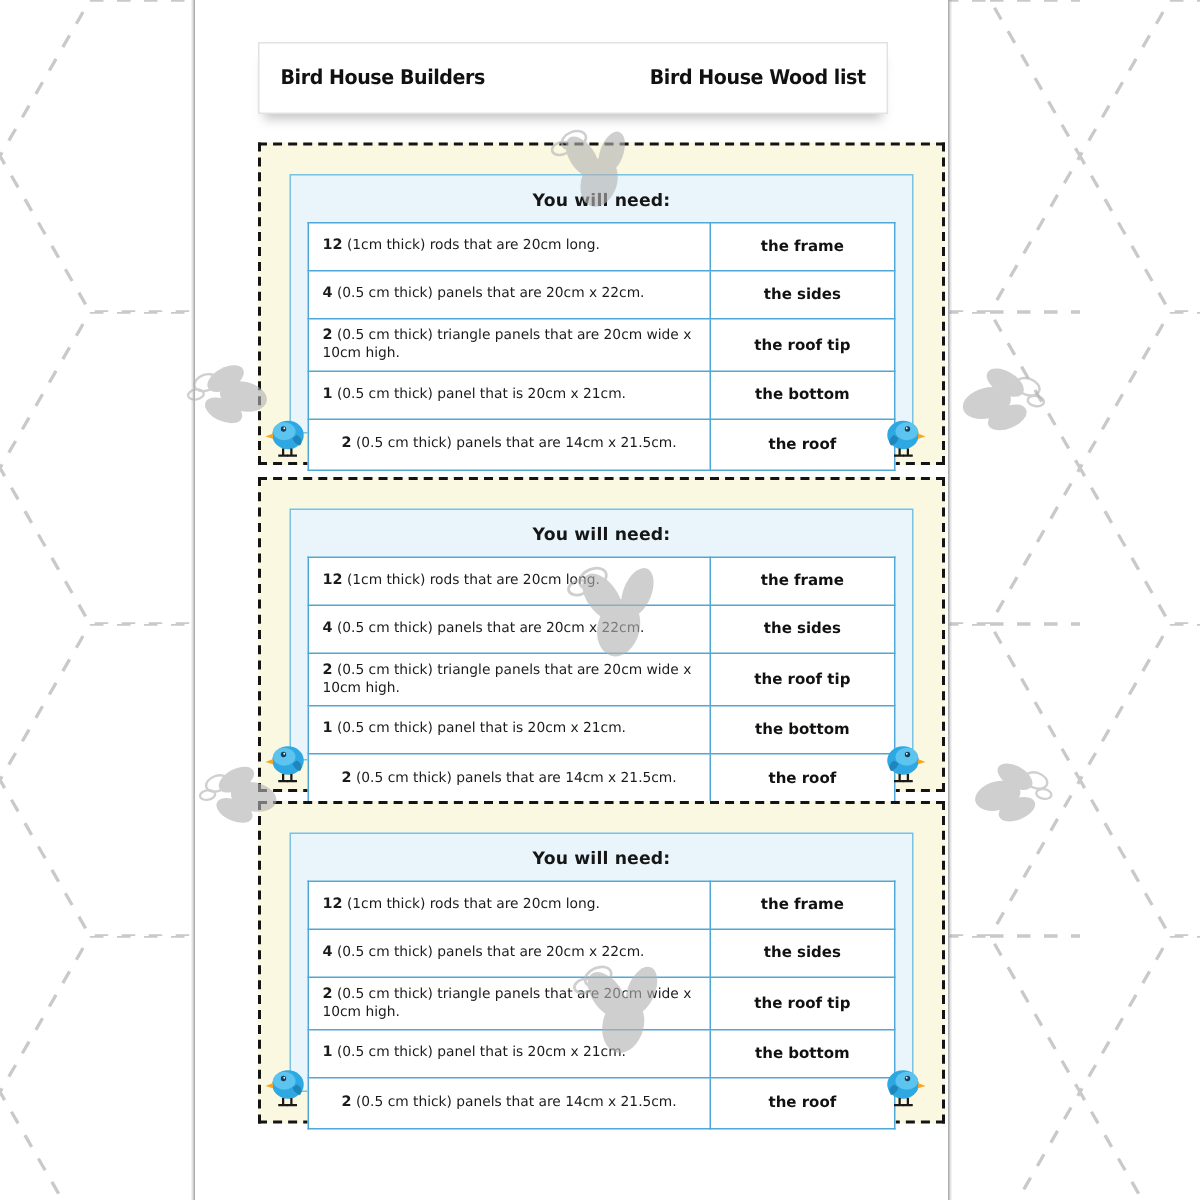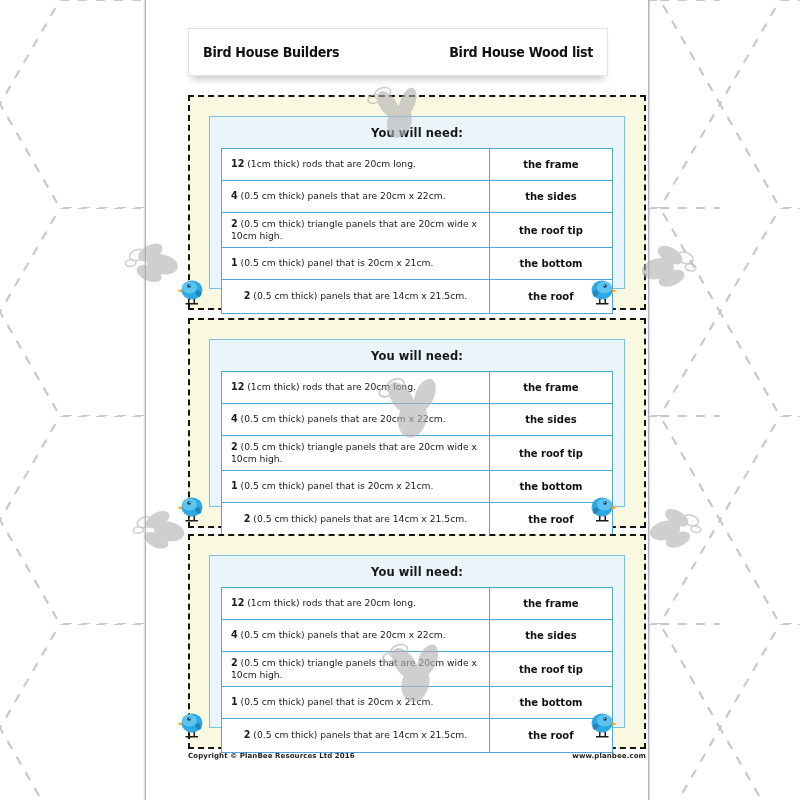--- a/index.html
+++ b/index.html
@@ -18,21 +18,21 @@
     position: absolute;
     inset: 0;
     width: 800px;
     height: 800px;
     z-index: 0;
   }
 
   
   #page {
     position: absolute;
-    left: 146px;
+    left: 130px;
     top: 0px;
     width: 502px;
     height: 800px;
     background: #ffffff;
     z-index: 1;
     box-shadow: 0 0 0 1px #d4d4d4;
   }
   #page::before,
   #page::after{
     content:"";
@@ -323,24 +323,20 @@
               <b>2</b>
               <span>(0.5 cm thick) panels that are 14cm x 21.5cm.</span>
             </td>
             <td class="part">the roof</td>
           </tr>
         </tbody>
       </table>
     </div>
   </div>
 
-  <div class="footer">
-    <span>Copyright © PlanBee Resources Ltd 2016</span>
-    <span>www.planbee.com</span>
-  </div>
 </div>
 
 <svg class="bird" style="left:176px; top:275px;" viewBox="0 0 60 68">
     <g>
       <ellipse cx="32" cy="30" rx="21" ry="19" fill="#2ea8e2"></ellipse>
       <ellipse cx="27" cy="25" rx="15" ry="12" fill="#5cc4ef"></ellipse>
       <circle cx="26" cy="22" r="3.6" fill="#11405c"></circle>
       <circle cx="27" cy="21" r="1.2" fill="#fff"></circle>
       <path d="M12 28 L2 32 L12 35 Z" fill="#f6a623"></path>
       <path d="M44 30 q10 6 4 14 q-8 -2 -10 -10 Z" fill="#1f86bb"></path>

